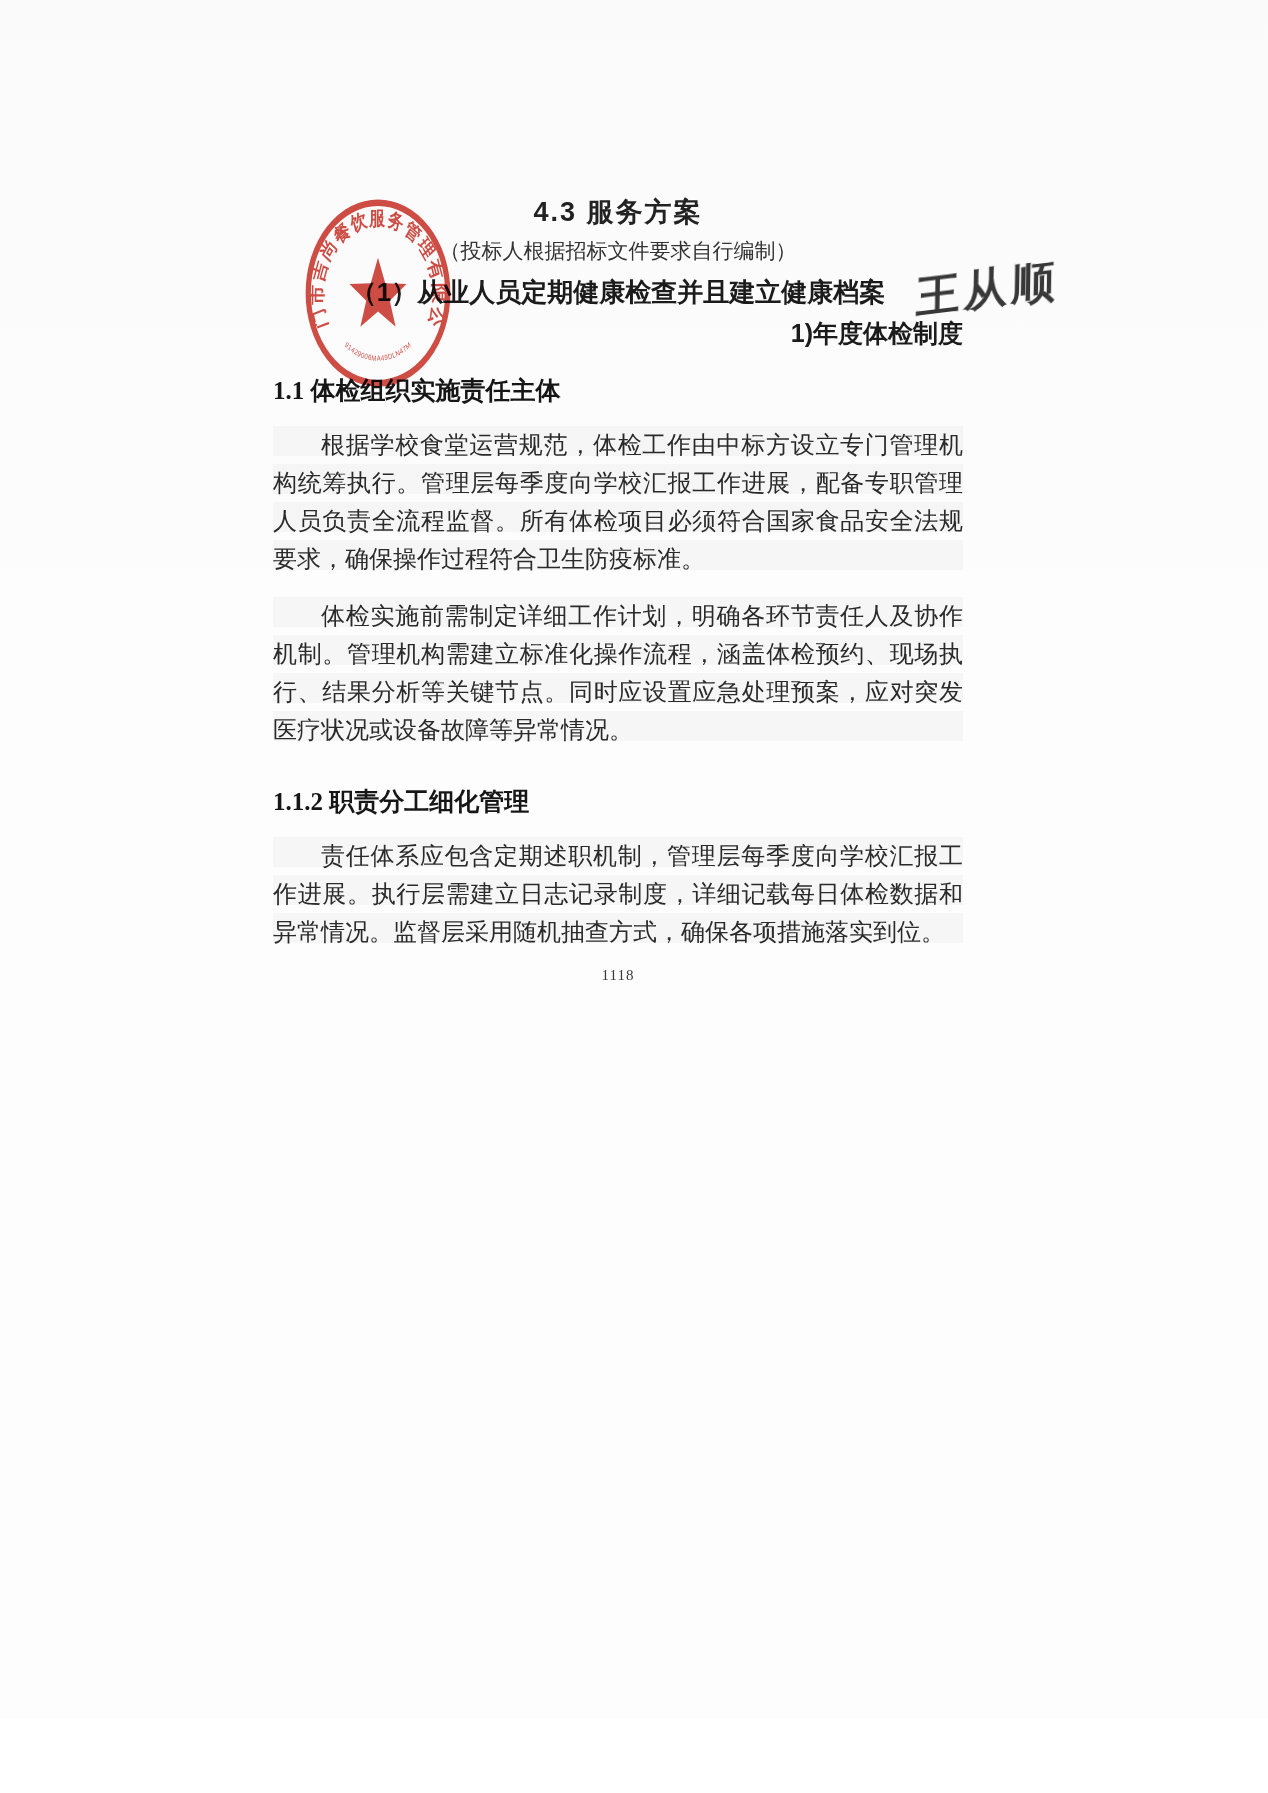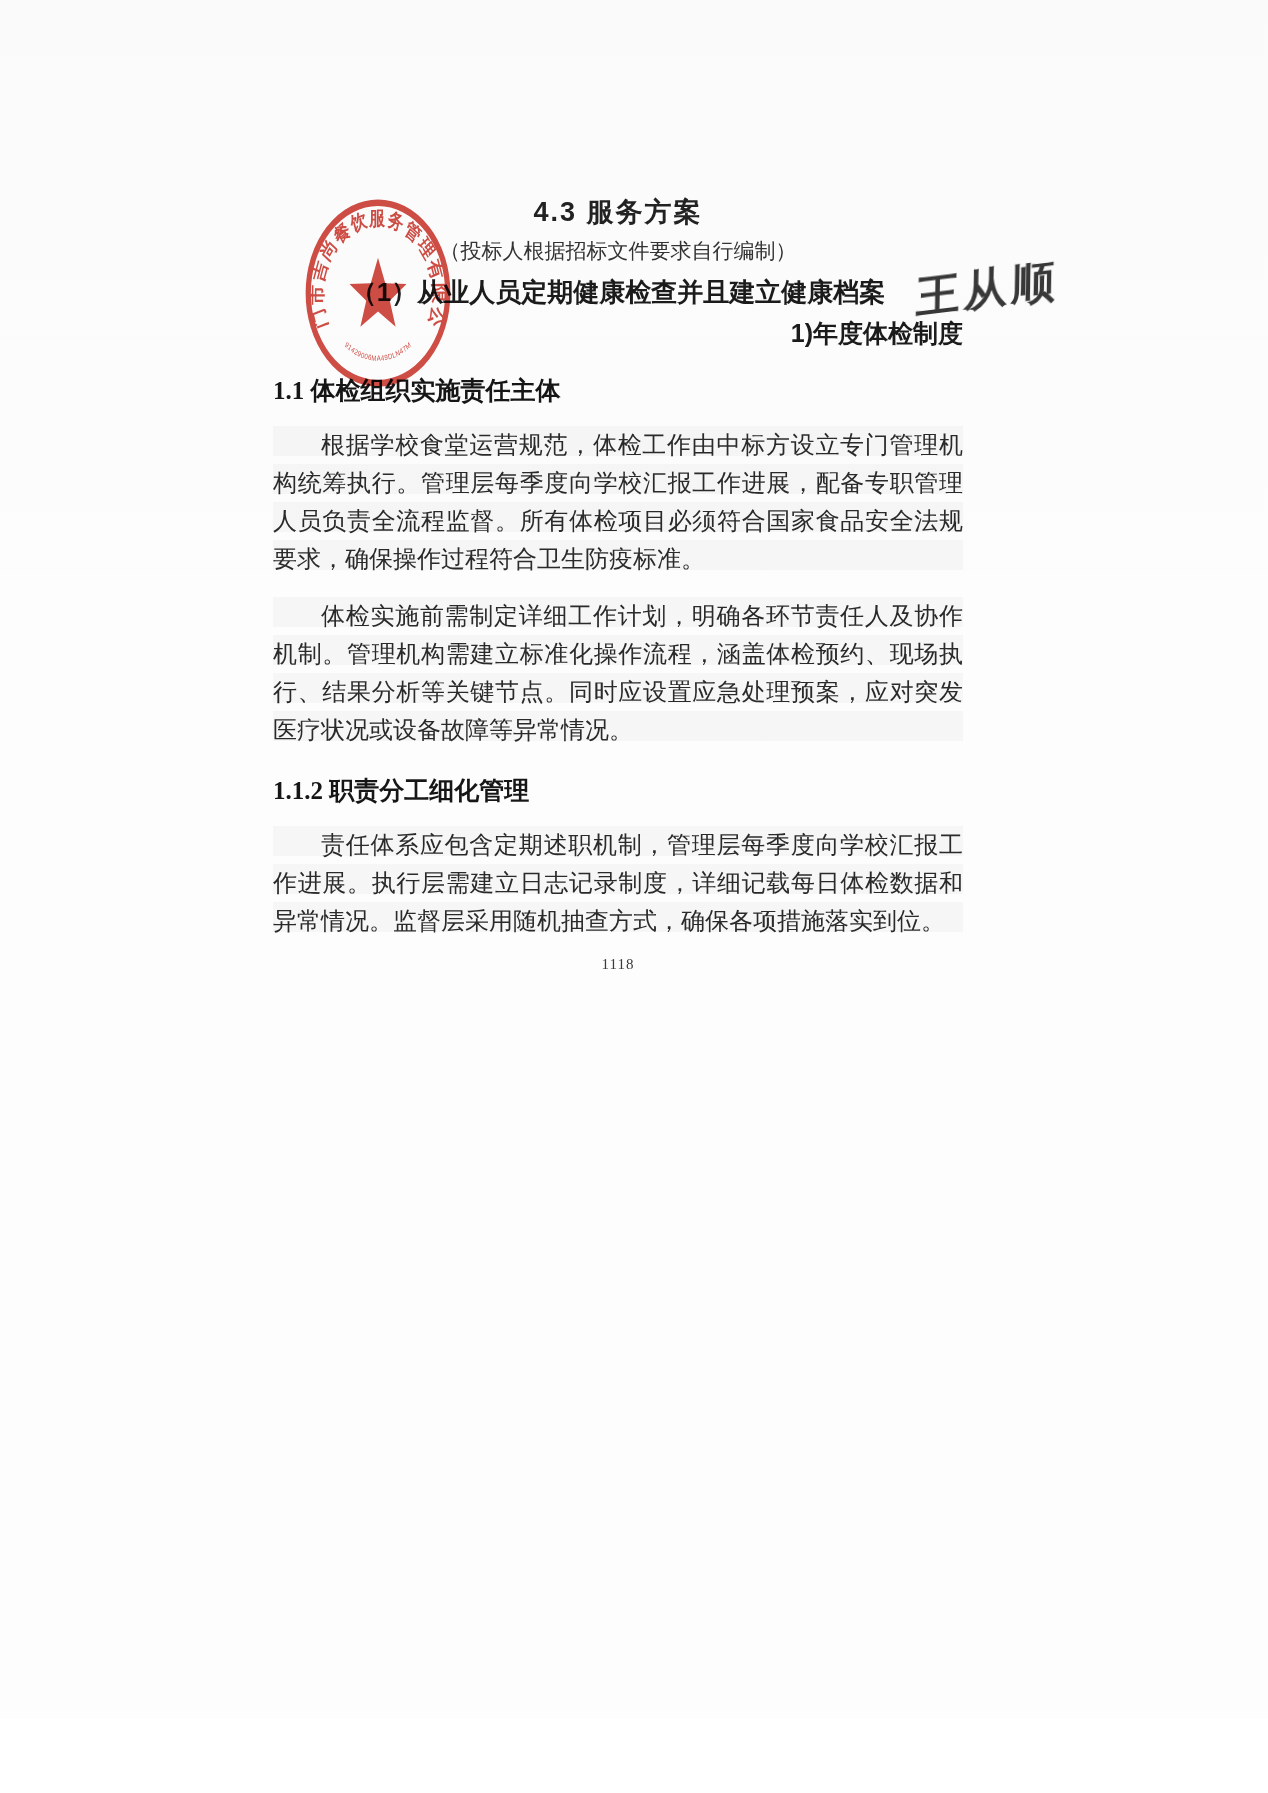--- a/index.html
+++ b/index.html
@@ -37,21 +37,21 @@
   .doc-h2{
     text-align:right;font-family:"Liberation Sans",sans-serif;
     font-weight:bold;font-size:25px;line-height:32px;margin-top:8px;color:#1b1b1b;
   }
   .sec-h{
     font-family:Liberation Serif, serif;font-weight:bold;
     font-size:25px;line-height:32px;color:#161616;
   }
   .sec-h.h11{margin-top:26px;}
   .sec-h.h111{margin-top:28px;}
-  .sec-h.h112{margin-top:26px;}
+  .sec-h.h112{margin-top:37px;}
   .para{
     font-size:24px;line-height:38px;
     text-align:justify;text-indent:2em;
     color:#2a2a2a;
     margin-top:19px;
   }
   .para.shade{
     background:repeating-linear-gradient(
       to bottom, rgba(60,60,60,0.035) 0 30px, rgba(0,0,0,0) 30px 38px);
   }

